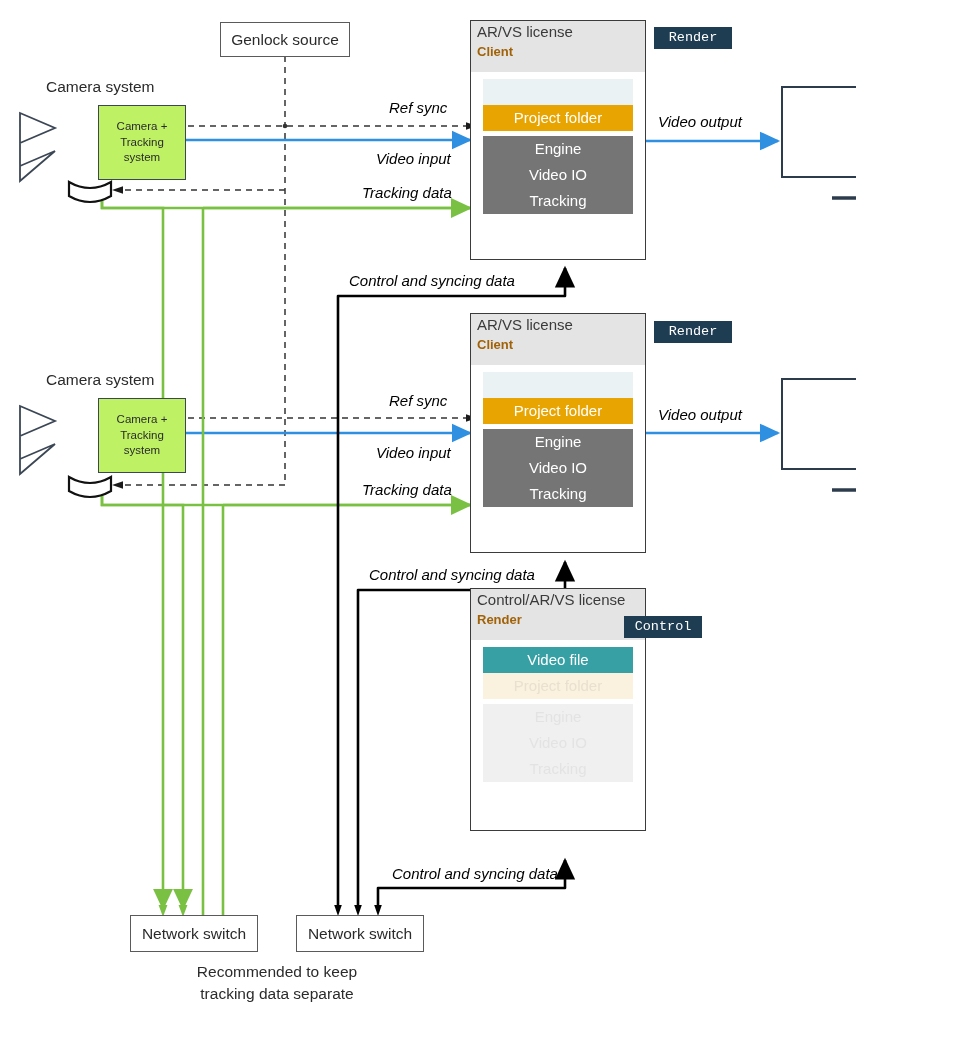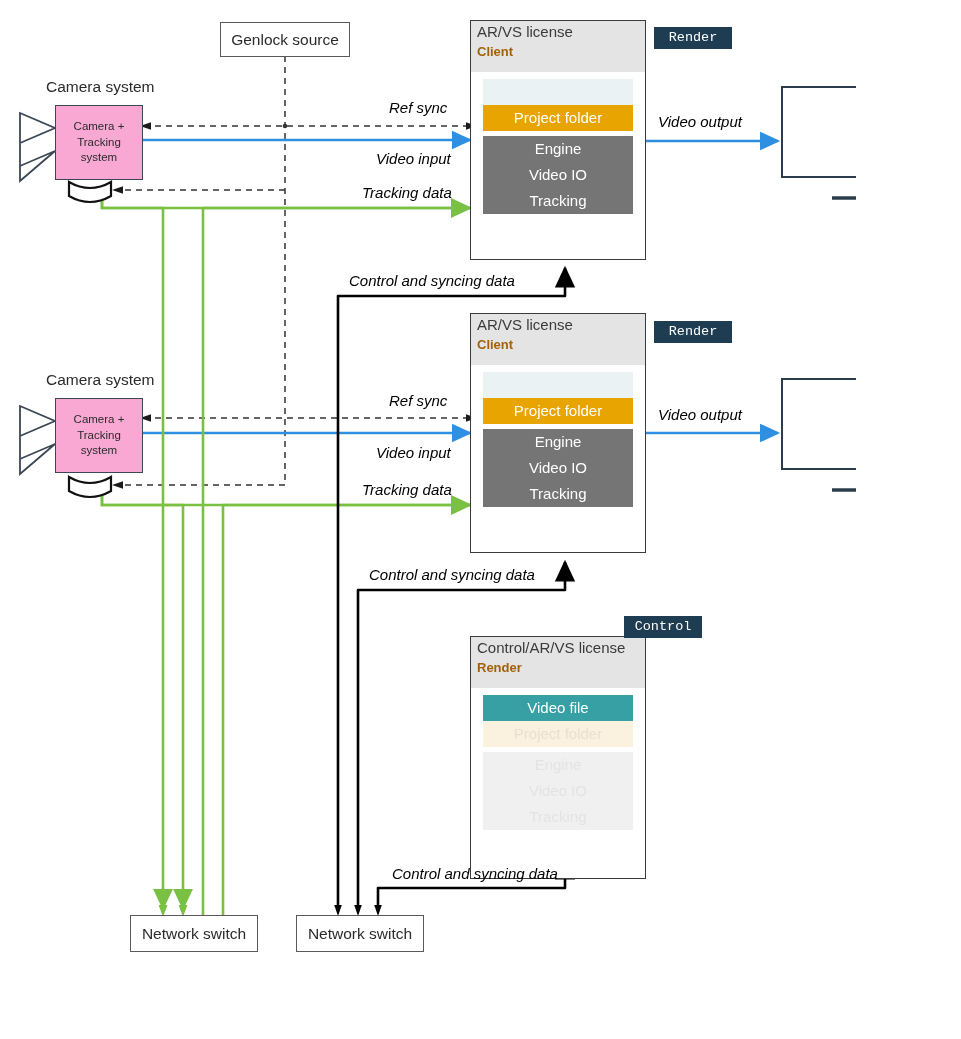--- a/index.html
+++ b/index.html
@@ -96,28 +96,29 @@
     line-height: 22px;
     height: 22px;
     font-family: Liberation Mono, monospace;
   }
 
   
   .cam-body {
     position: absolute;
     box-sizing: border-box;
     border: 1.8px solid #3c4755;
-    background: #f9a8d4;
+    background: #bef264;
     display: flex;
     align-items: center;
     justify-content: center;
     text-align: center;
     font-size: 11.5px;
     line-height: 1.35;
     color: #2b2b2b;
+    margin-left: 43px;
   }
   .cap {
     position: absolute;
     font-size: 15.5px;
     color: #2b2b2b;
     white-space: nowrap;
   }
 
   
   .flab {
@@ -307,21 +308,21 @@
       <div class="row blank"></div>
       <div class="row amber">Project folder</div>
       <div class="row gap"></div>
       <div class="row grey">Engine</div>
       <div class="row grey">Video IO</div>
       <div class="row grey">Tracking</div>
     </div>
   </div>
   <div class="badge" style="left:654px; top:321px; width:78px;">Render</div>
 
-  <div class="machine" style="left:470px; top:636px; width:176px; height:243px;">
+  <div class="machine" style="left:470px; top:588px; width:176px; height:243px;">
     <div class="machine-head">
       <span class="lic">Control/AR/VS license</span>
       <span class="role">Render</span>
     </div>
     <div class="machine-body">
       <div class="row teal">Video file</div>
       <div class="row amber-dim">Project folder</div>
       <div class="row gap"></div>
       <div class="row grey-dim">Engine</div>
       <div class="row grey-dim">Video IO</div>
@@ -344,14 +345,16 @@
   <div class="flab" style="left:369px; top:566px;">Control and syncing data</div>
   <div class="flab" style="left:392px; top:865px;">Control and syncing data</div>
 
   <div class="plainbox" style="left:130px; top:915px; width:128px; height:37px;">
     <span>Network switch</span>
   </div>
   <div class="plainbox" style="left:296px; top:915px; width:128px; height:37px;">
     <span>Network switch</span>
   </div>
 
+  <div class="note" style="left:132px; top:961px; width:290px;">Recommended to keep
+tracking data separate</div>
 
 </div>
 
 </body></html>

